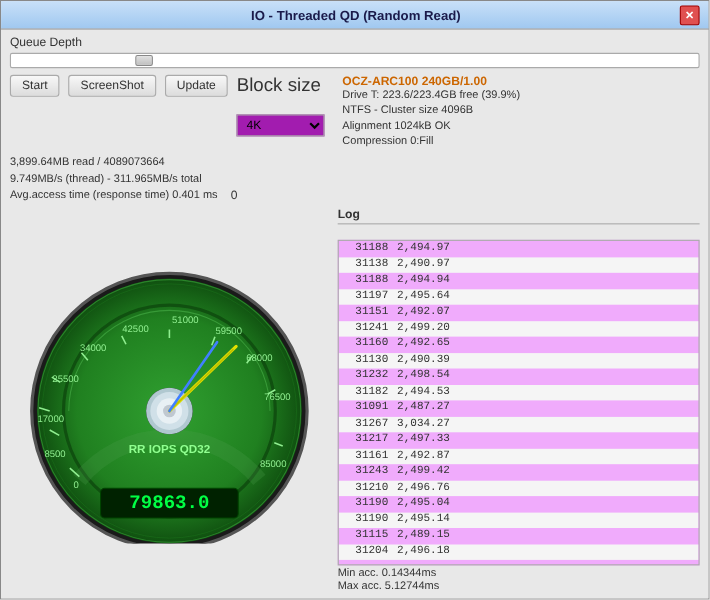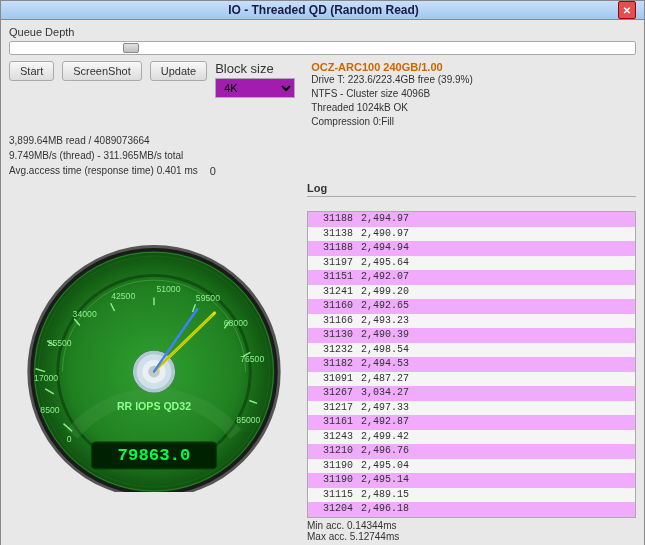--- a/index.html
+++ b/index.html
@@ -91,23 +91,23 @@
       font-size: 11px;
       color: #333;
       white-space: nowrap;
     }
     .block-size-group {
       display: flex;
       flex-direction: column;
       align-items: flex-start;
     }
     .block-size-label {
-      font-size: 13px;
-      color: #333;
-      margin-bottom: 2px;
+      font-size: 17px;
+      color: #333;
+      margin-bottom: 16px;
     }
     .block-size-select {
       padding: 2px 4px;
       font-size: 11px;
       border: 1px solid #aaa;
       background: #a21caf;
       width: 80px;
     }
     .info-panel {
       flex: 1;
@@ -237,21 +237,21 @@
           <option>512B</option><option>1K</option><option>2K</option>
           <option selected="">4K</option><option>8K</option><option>16K</option>
           <option>32K</option><option>64K</option><option>128K</option>
           <option>256K</option><option>512K</option><option>1M</option>
         </select>
       </div>
       <div class="info-panel">
         <div class="info-title">OCZ-ARC100 240GB/1.00</div>
         <div class="info-line">Drive T: 223.6/223.4GB free (39.9%)</div>
         <div class="info-line">NTFS - Cluster size 4096B</div>
-        <div class="info-line">Threaded 1024kB OK</div>
+        <div class="info-line">Alignment 1024kB OK</div>
         <div class="info-line">Compression 0:Fill</div>
       </div>
     </div>
 
     <div class="stats-box">
       <div class="stat-line">3,899.64MB read / 4089073664</div>
       <div class="stat-line">9.749MB/s (thread) - 311.965MB/s total</div>
       <div style="display:flex;align-items:flex-start;gap:8px;">
         <div class="stat-line">Avg.access time (response time) 0.401 ms</div>
         <div class="zero-label">0</div>
@@ -388,24 +388,20 @@
             </div>
             <div class="log-row">
               <span class="log-col1">31241</span>
               <span class="log-col2">2,499.20</span>
             </div>
             <div class="log-row">
               <span class="log-col1">31160</span>
               <span class="log-col2">2,492.65</span>
             </div>
             <div class="log-row">
-              <span class="log-col1">31166</span>
-              <span class="log-col2">2,493.23</span>
-            </div>
-            <div class="log-row">
               <span class="log-col1">31130</span>
               <span class="log-col2">2,490.39</span>
             </div>
             <div class="log-row">
               <span class="log-col1">31232</span>
               <span class="log-col2">2,498.54</span>
             </div>
             <div class="log-row">
               <span class="log-col1">31182</span>
               <span class="log-col2">2,494.53</span>

